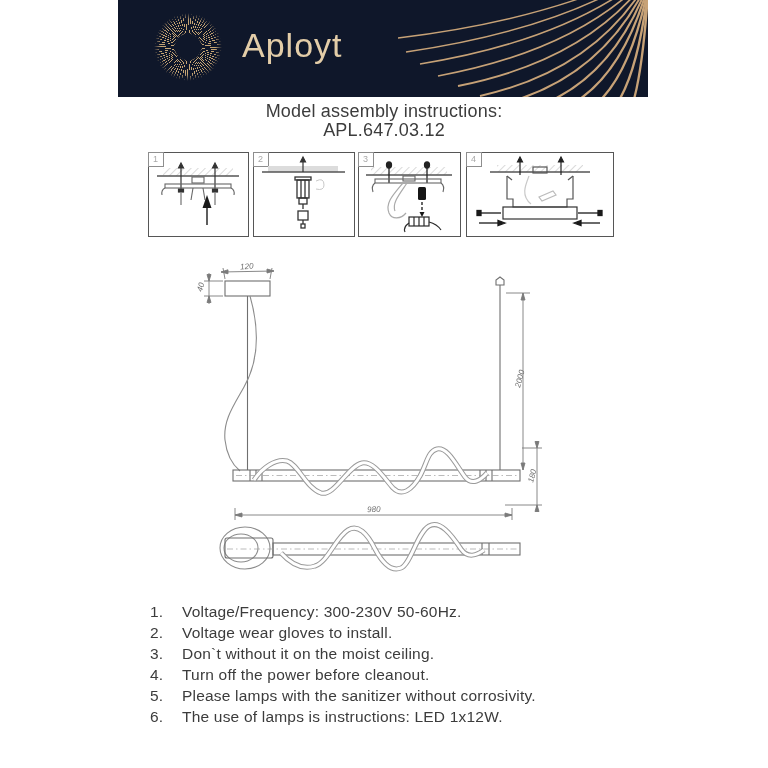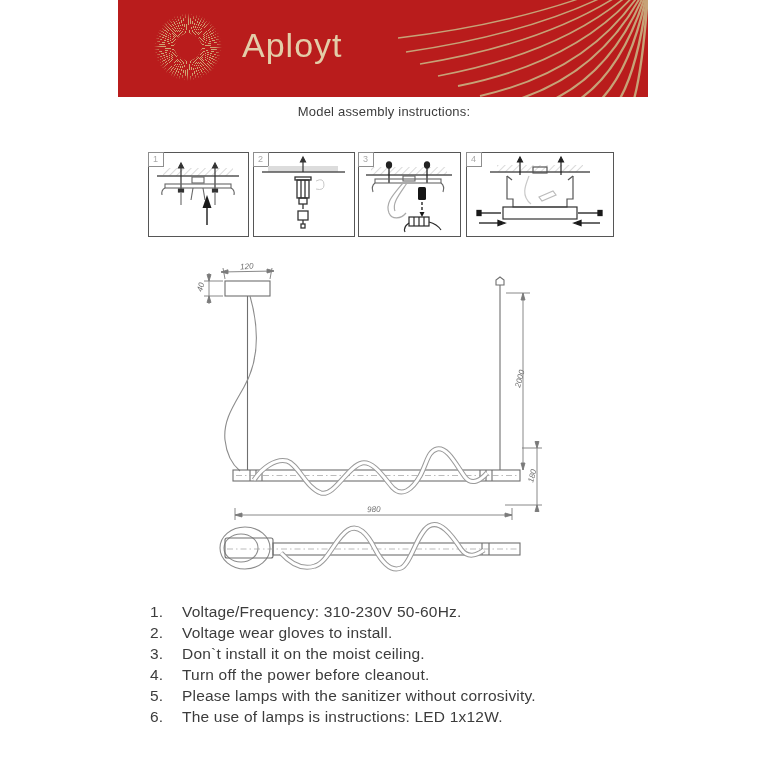--- a/index.html
+++ b/index.html
@@ -3,36 +3,36 @@
 <meta charset="utf-8">
 <style>
   html,body{margin:0;padding:0;}
   body{
     width:768px;height:768px;background:#ffffff;position:relative;overflow:hidden;
     font-family:"Liberation Sans", sans-serif;color:#3b3b3b;
   }
   
   .banner{
     position:absolute;left:118px;top:0;width:530px;height:97px;
-    background:#b91c1c;overflow:hidden;
+    background:#0f172a;overflow:hidden;
   }
   .starburst{
     position:absolute;left:36px;top:13px;width:68px;height:68px;border-radius:50%;
     background:repeating-conic-gradient(from 0deg, rgba(208,172,120,.95) 0deg 1.3deg, rgba(0,0,0,0) 1.3deg 5deg);
     -webkit-mask:radial-gradient(circle closest-side, transparent 37%, #000 43%, #000 80%, transparent 100%);
     mask:radial-gradient(circle closest-side, transparent 37%, #000 43%, #000 80%, transparent 100%);
   }
   .brand{
     position:absolute;left:124px;top:26px;font-size:34px;font-weight:400;
     color:#e3cda8;letter-spacing:1px;
   }
   .corner-rays{position:absolute;right:0;top:0;}
   
   .doc-title{position:absolute;left:0;top:102px;width:768px;text-align:center;
-    font-size:13px;line-height:19px;color:#3c3c3c;letter-spacing:.2px;}
+    font-size:18px;line-height:19px;color:#3c3c3c;letter-spacing:.2px;}
   
   .step-box{position:absolute;top:152px;height:85px;border:1.5px solid #565656;background:#fff;box-sizing:border-box;}
   .step-badge{position:absolute;left:-1.5px;top:-1.5px;width:14px;height:13px;
     border:1px solid #8e8e8e;font-size:9px;color:#a9a9a9;display:flex;
     align-items:center;justify-content:center;background:#fff;}
   .step-art{position:absolute;left:0;top:0;}
   
   .tech{position:absolute;}
   .dim-label{font-size:8px;font-style:italic;fill:#6f6f6f;}
   
@@ -60,20 +60,21 @@
       <path d="M250,-14 Q220,92 152,114" stroke-width="2.2"></path>
       <path d="M250,-12 Q228,98 176,118" stroke-width="2.3"></path>
       <path d="M250,-10 Q236,104 200,122" stroke-width="2.4"></path>
       <path d="M250,-8  Q242,110 224,124" stroke-width="2.4"></path>
     </g>
   </svg>
 </div>
 
 <div class="doc-title">
   <div>Model assembly instructions:</div>
+  <div>APL.647.03.12</div>
 </div>
 
 <div class="step-box" style="left:148px;width:101px;">
   <div class="step-badge">1</div>
   <svg class="step-art" width="98" height="82" viewBox="0 0 98 82">
     <defs>
       <pattern id="hatch1" width="5" height="5" patternUnits="userSpaceOnUse" patternTransform="rotate(45)">
         <line x1="0" y1="0" x2="0" y2="5" stroke="#b5b5b5" stroke-width="1"></line>
       </pattern>
     </defs>
@@ -311,29 +312,29 @@
   </g>
   <g fill="none">
     <path d="M86,31 C96,42 108,48 120,44 C133,40 141,15 153,8 C163,2 172,11 180,27 C188,42 196,50 206,46 C216,42 222,11 234,4 C245,-2 256,12 266,27 C273,37 282,33 289,28" stroke="#9a9a9a" stroke-width="5"></path>
     <path d="M86,31 C96,42 108,48 120,44 C133,40 141,15 153,8 C163,2 172,11 180,27 C188,42 196,50 206,46 C216,42 222,11 234,4 C245,-2 256,12 266,27 C273,37 282,33 289,28" stroke="#ffffff" stroke-width="3"></path>
   </g>
 </svg>
 
 <div class="inst-list">
   <div class="inst-row">
     <span class="inst-num">1.</span>
-    <span class="inst-text">Voltage/Frequency: 310-230V 50-60Hz.</span>
+    <span class="inst-text">Voltage/Frequency: 300-230V 50-60Hz.</span>
   </div>
   <div class="inst-row">
     <span class="inst-num">2.</span>
     <span class="inst-text">Voltage wear gloves to install.</span>
   </div>
   <div class="inst-row">
     <span class="inst-num">3.</span>
-    <span class="inst-text">Don`t install it on the moist ceiling.</span>
+    <span class="inst-text">Don`t without it on the moist ceiling.</span>
   </div>
   <div class="inst-row">
     <span class="inst-num">4.</span>
     <span class="inst-text">Turn off the power before cleanout.</span>
   </div>
   <div class="inst-row">
     <span class="inst-num">5.</span>
     <span class="inst-text">Please lamps with the sanitizer without corrosivity.</span>
   </div>
   <div class="inst-row">

